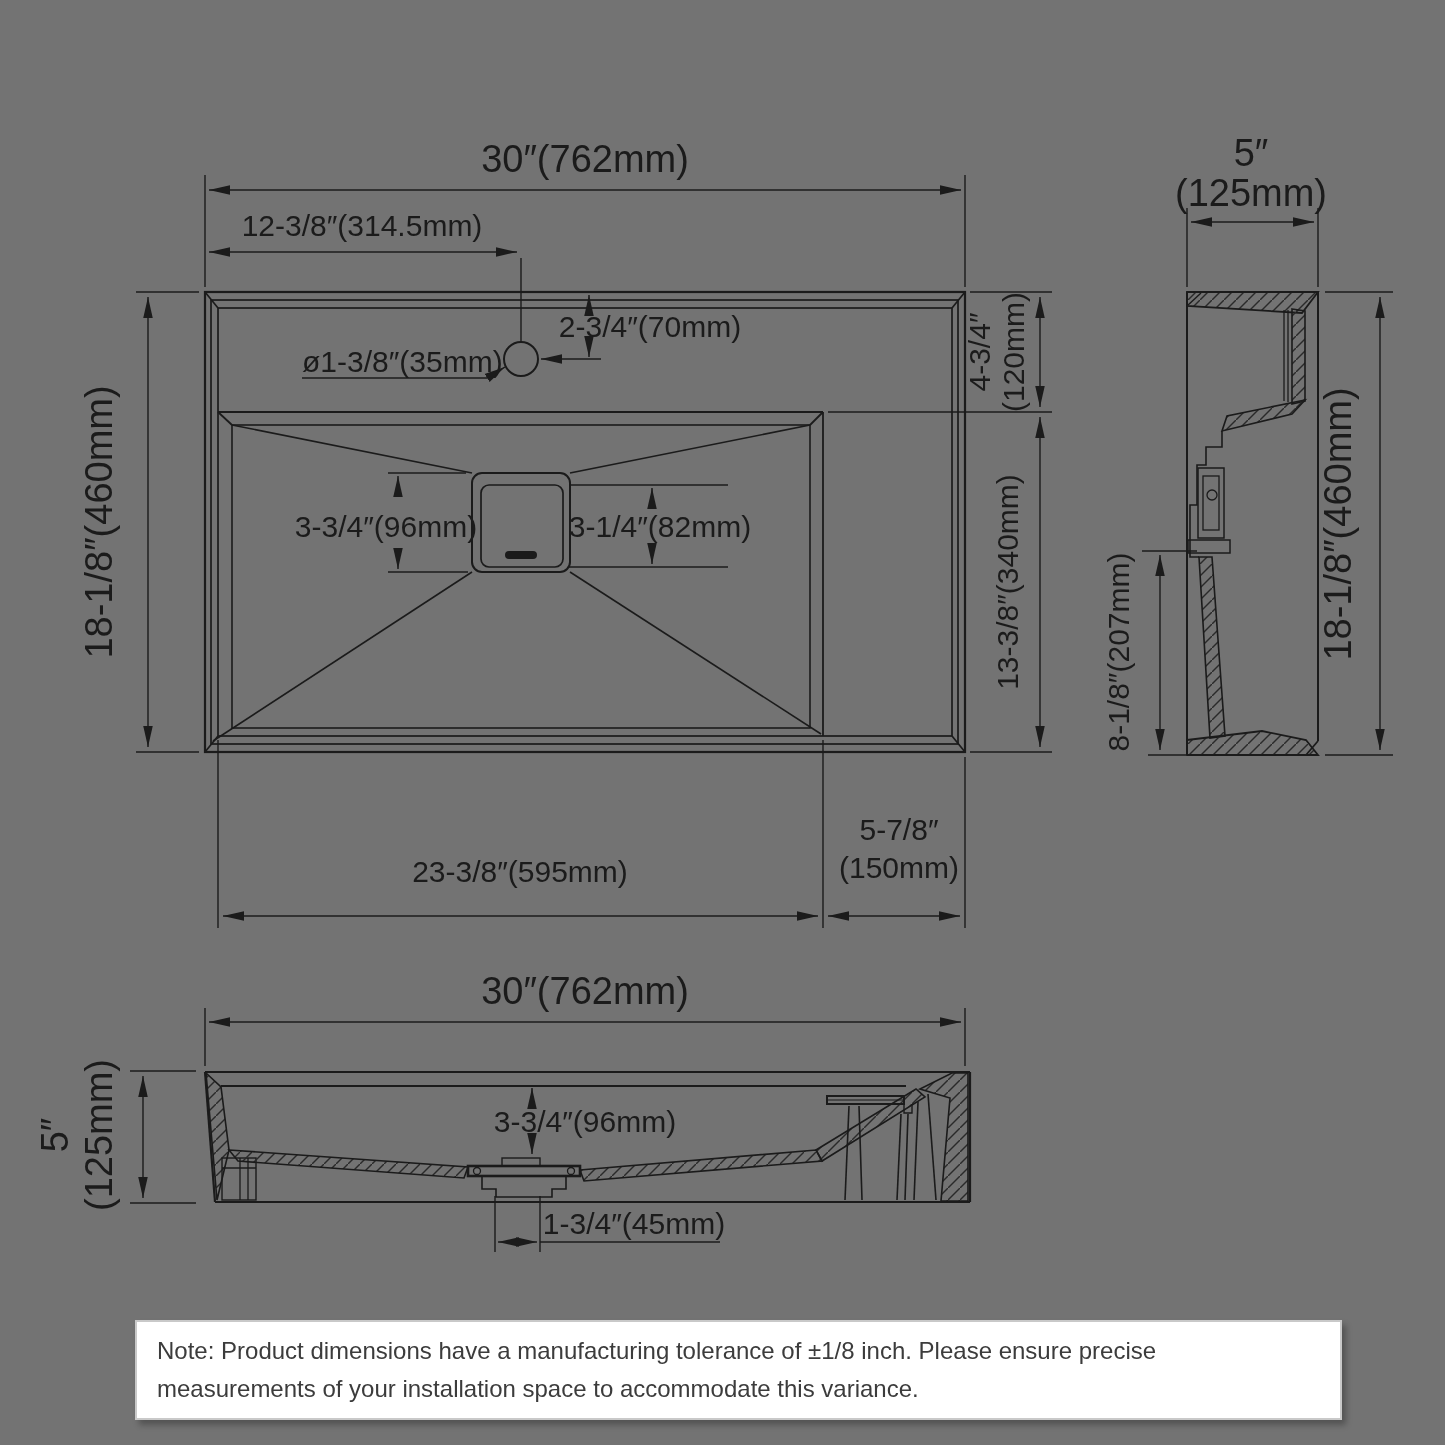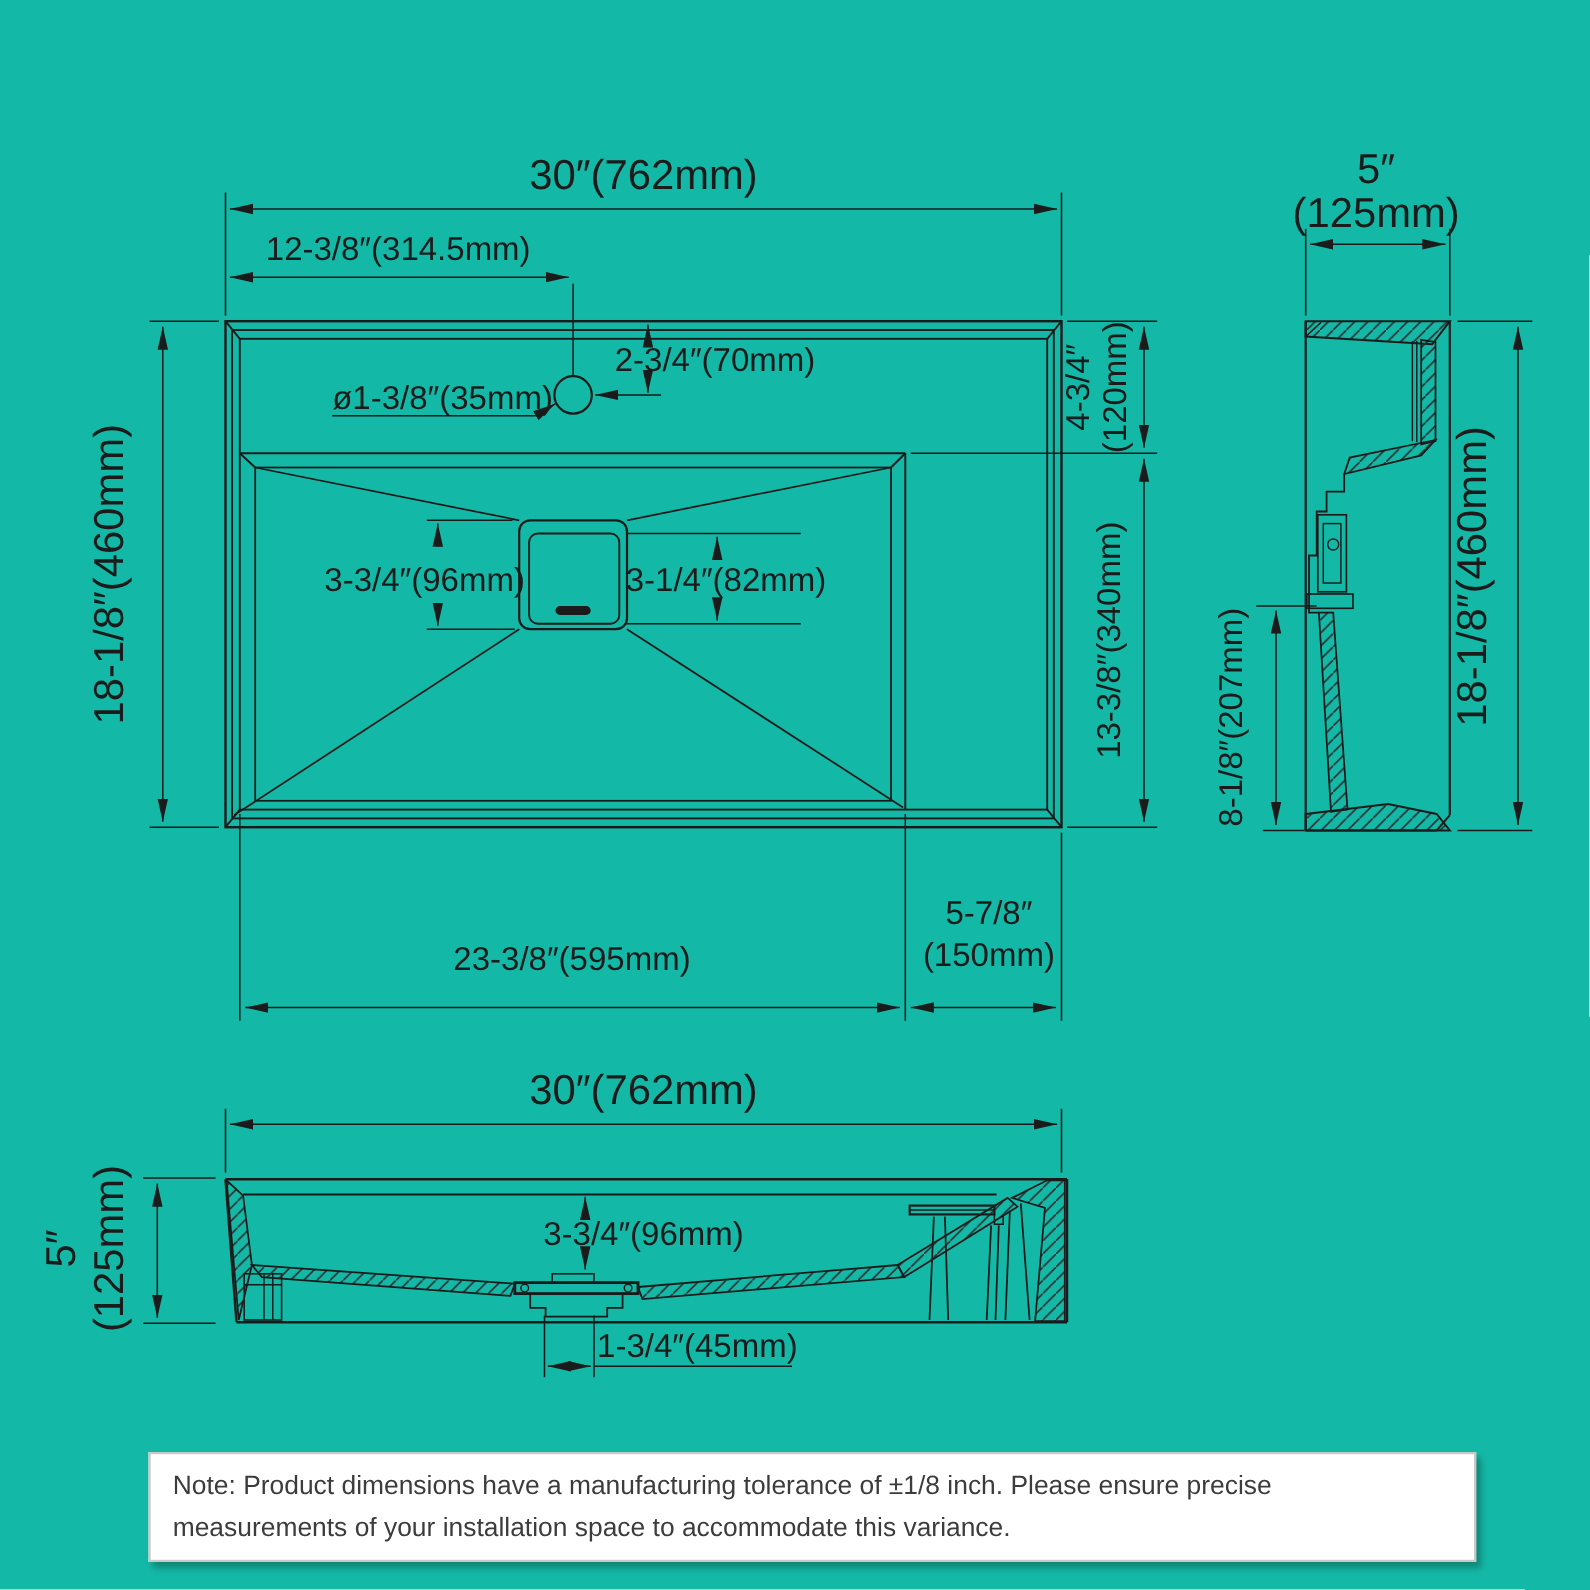--- a/index.html
+++ b/index.html
@@ -1,16 +1,16 @@
 <!DOCTYPE html>
 <html><head>
 <meta charset="utf-8">
 <style>
   html,body{margin:0;padding:0;background:#fff;}
-  .page{position:relative;width:1445px;height:1445px;background:#14b8a6;overflow:hidden;
+  .page{position:relative;width:1445px;height:1445px;background:#737373;overflow:hidden;
         font-family:"Liberation Sans","DejaVu Sans",sans-serif;}
   svg{position:absolute;left:0;top:0;}
   svg text{fill:#1b1b1b;font-family:"Liberation Sans","DejaVu Sans",sans-serif;}
   .t38{font-size:38px;}
   .t30{font-size:30px;}
   .note-box{position:absolute;left:135px;top:1320px;width:1207px;height:100px;
             background:#fff;border:2px solid #c9c9c9;box-sizing:border-box;
             box-shadow:4px 5px 6px rgba(0,0,0,0.28);
             display:flex;align-items:center;}
   .note-text{padding:0 20px;font-size:24px;line-height:1.6;color:#3c3c3c;}

